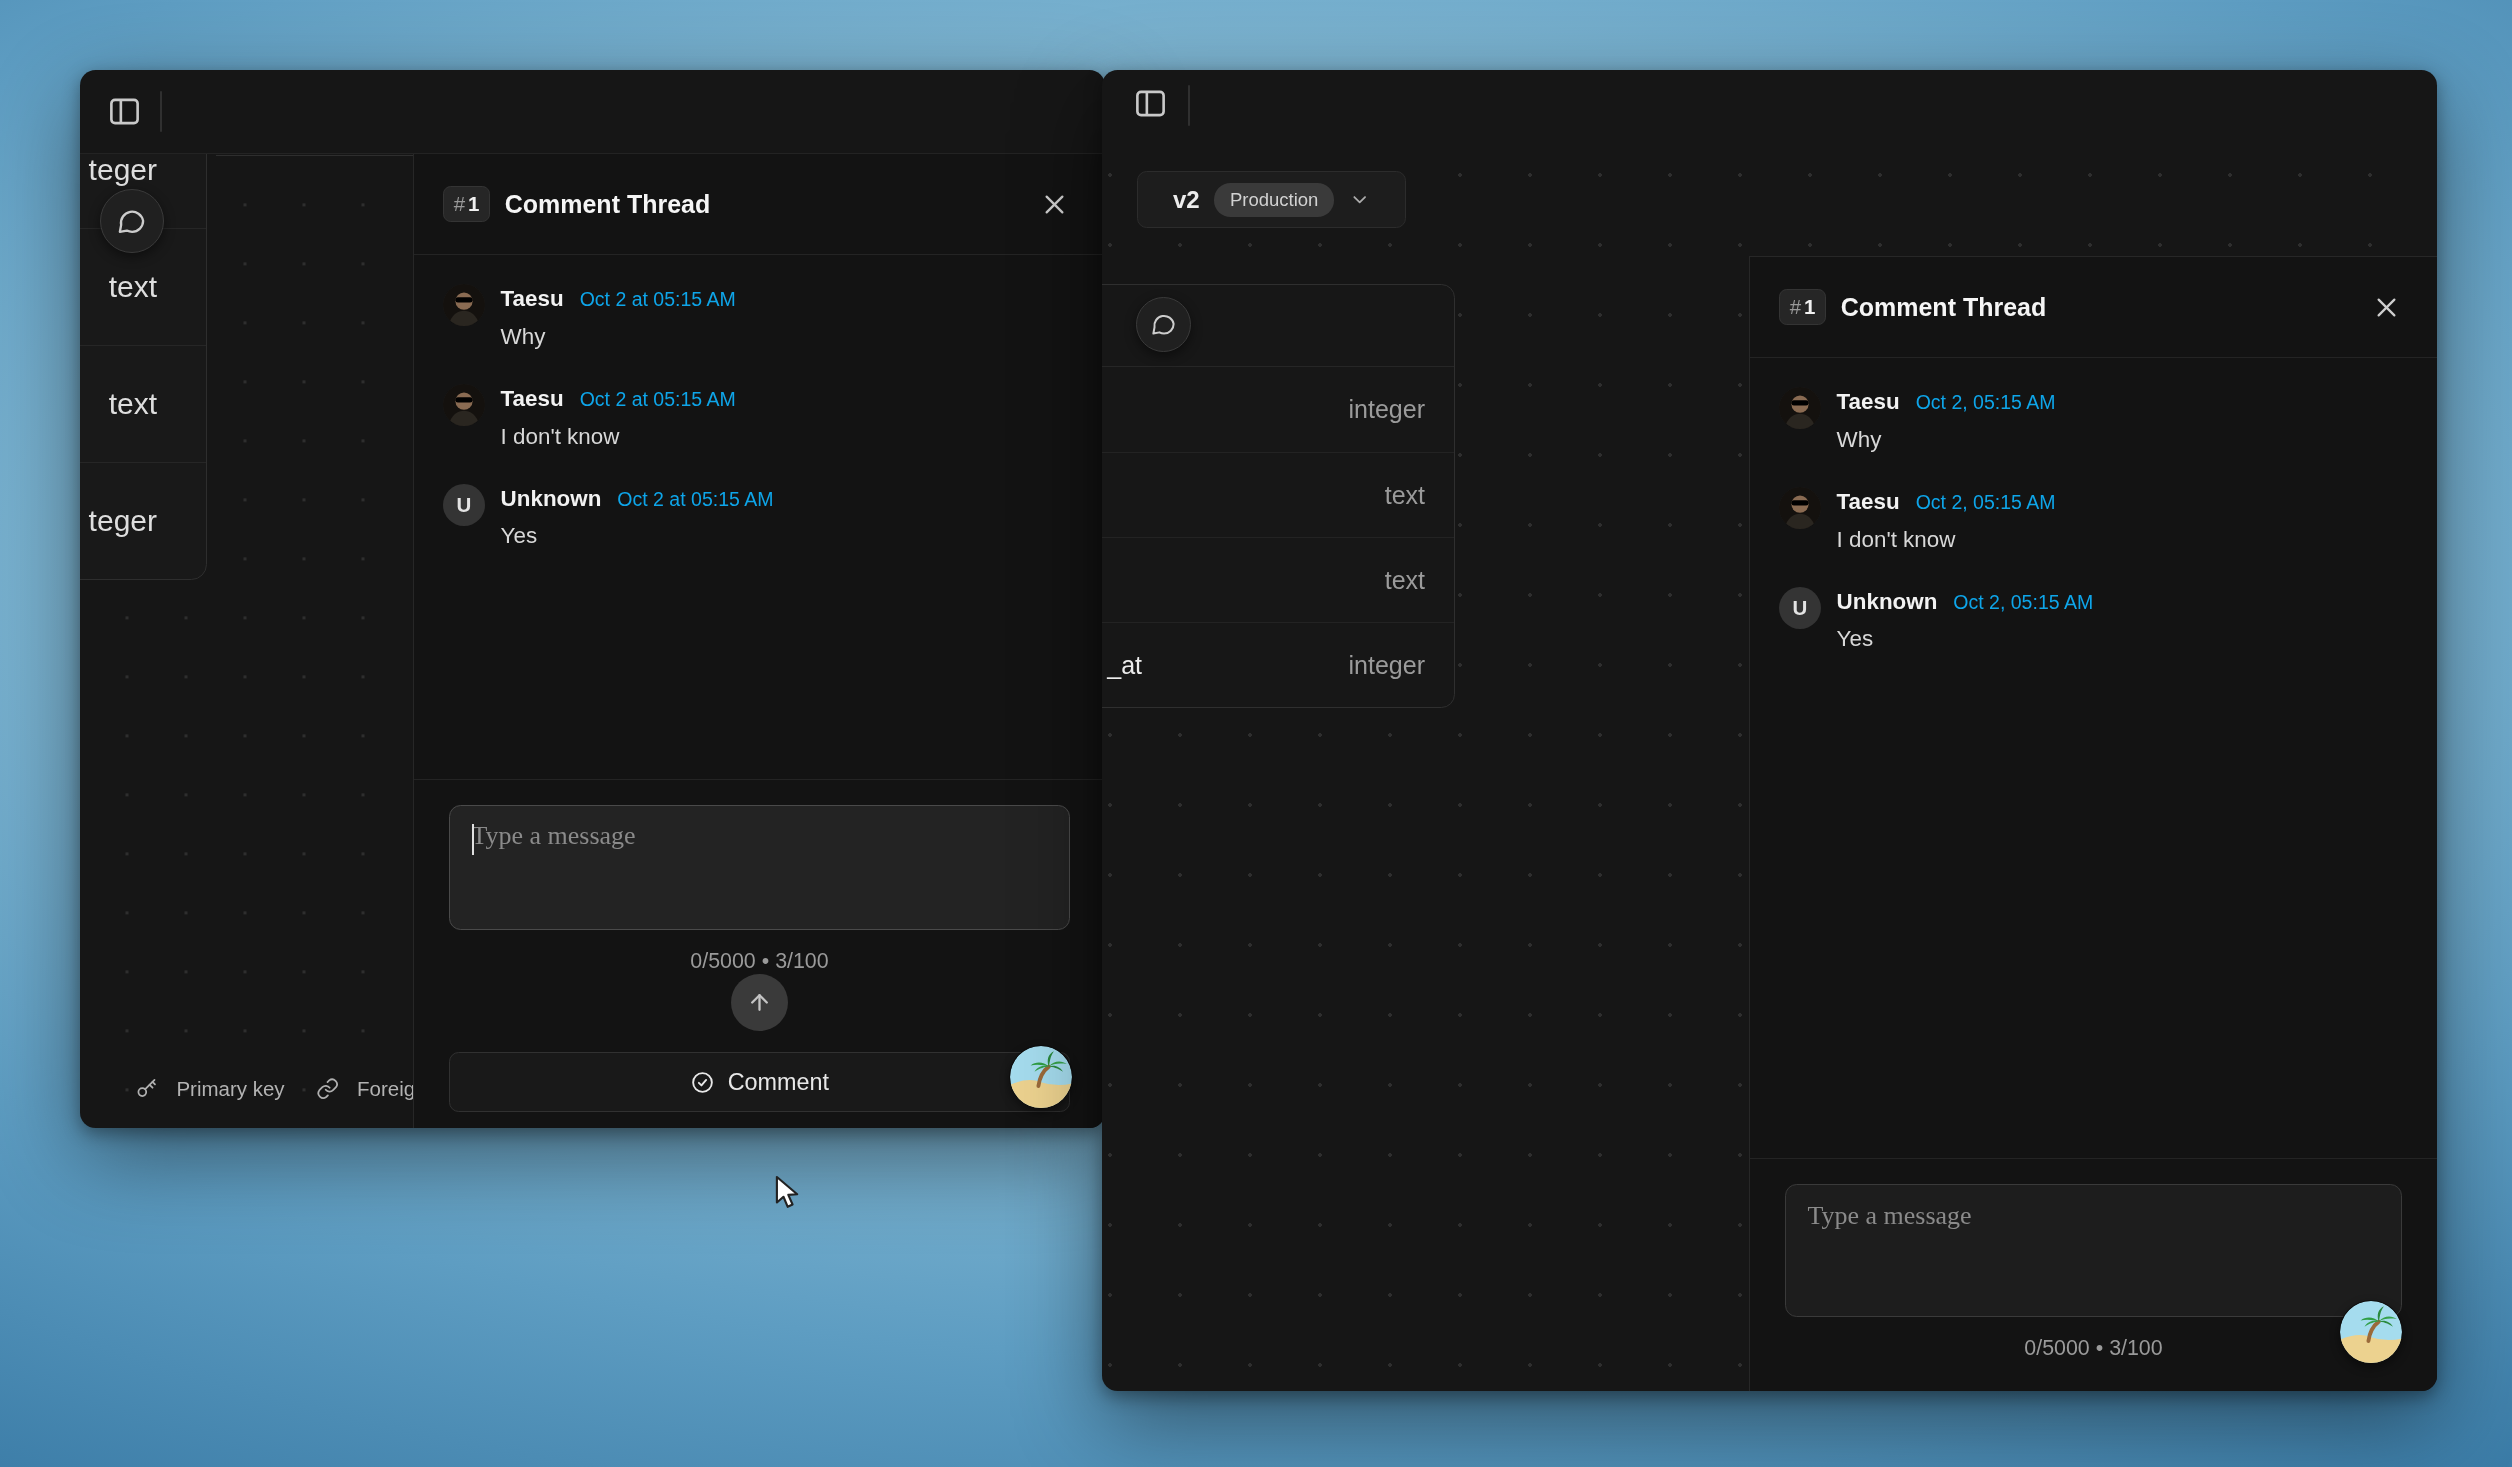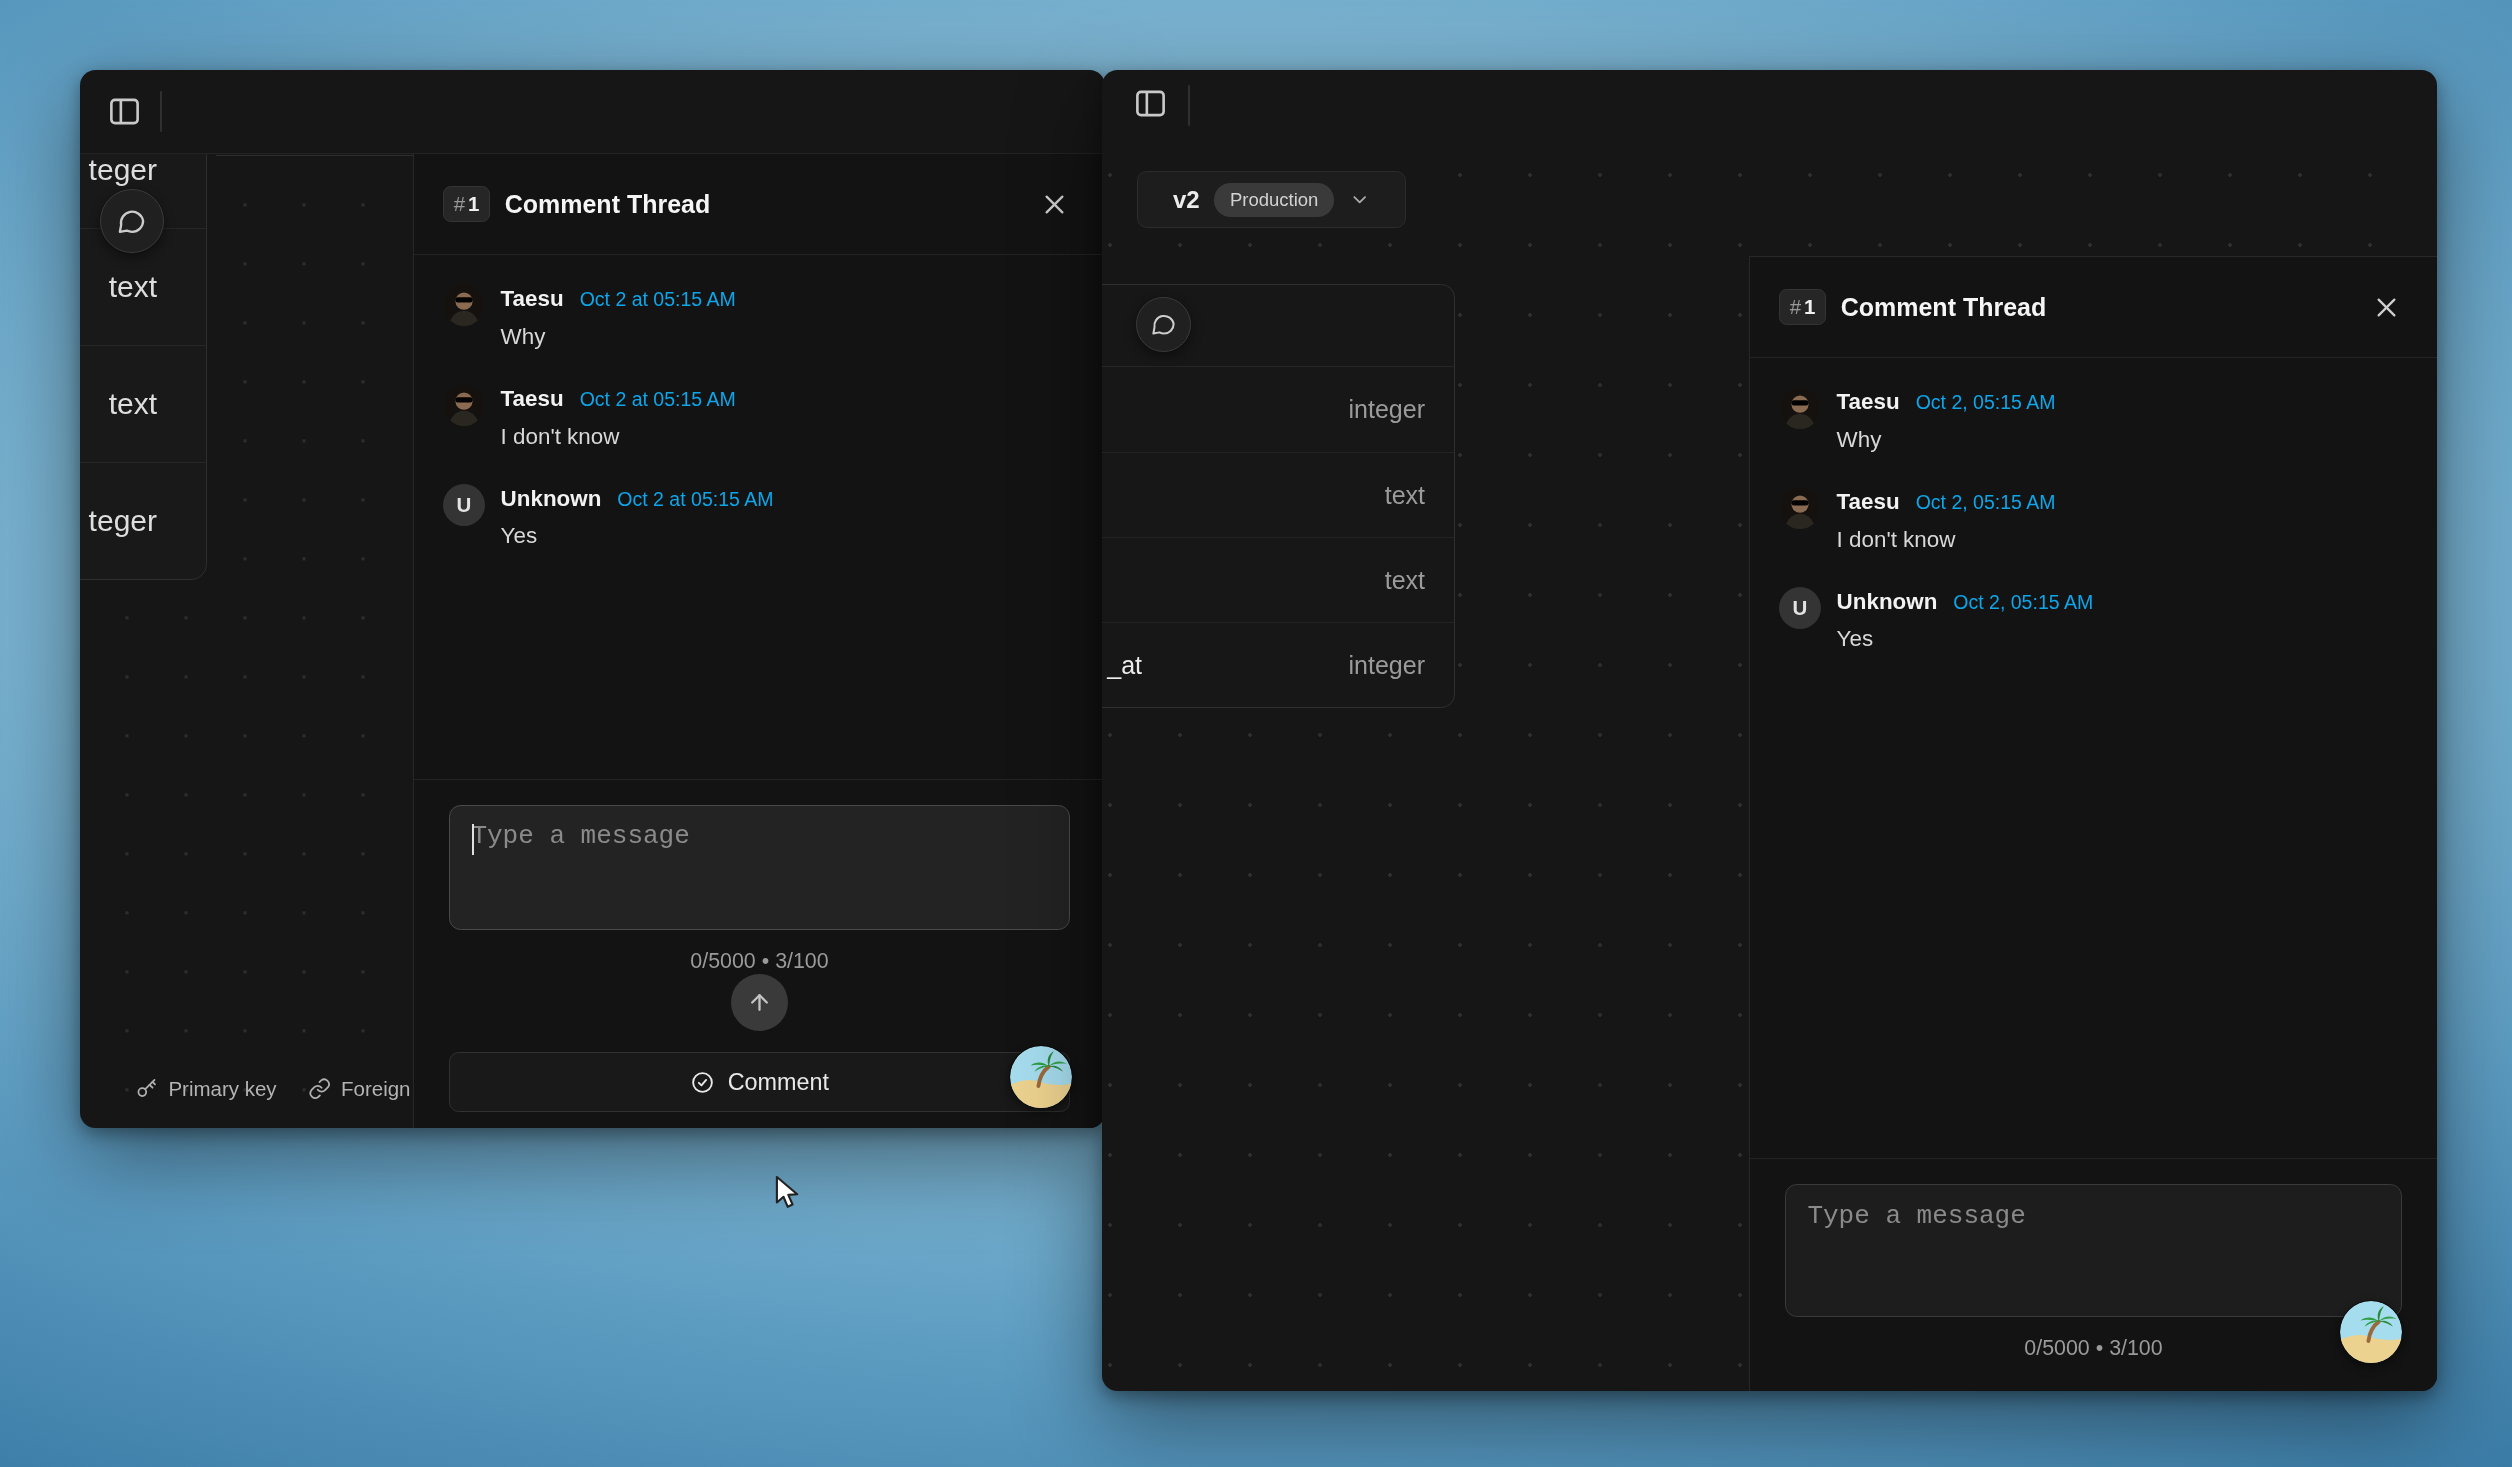--- a/index.html
+++ b/index.html
@@ -43,21 +43,21 @@
   .hidden-node-edge { position:absolute; left:136px; top:1px; width:197px; height:1px; background:#2e2e2e; }
 
   .comment-bubble-btn { position:absolute; border-radius:50%; background:#202020;
     border:1px solid #3a3a3a; display:flex; align-items:center; justify-content:center;
     color:#cccccc; cursor:pointer; box-shadow:0 3.9px 11.7px rgba(0,0,0,.45); }
   #left-bubble  { left:19.5px; top:35px; width:64px; height:64px; z-index:3; }
   #right-bubble { left:228px; top:11.7px; width:55px; height:55px; }
 
   
   .legend { position:absolute; left:55px; bottom:27px; display:flex; gap:31px; align-items:center; }
-  .legend-item { display:flex; align-items:center; gap:10px; color:#b3b3b3; font-size:20.5px; white-space:nowrap; }
+  .legend-item { display:flex; align-items:center; gap:18px; color:#b3b3b3; font-size:20.5px; white-space:nowrap; }
   .legend-item svg { flex:none; }
 
   
   #version-switcher { position:absolute; left:35px; top:23.4px; height:57px; display:flex; align-items:center;
     gap:14.6px; padding:0 35px; background:#1d1d1d; border:1px solid #2c2c2c; border-radius:9.7px; cursor:pointer; }
   #version-switcher .ver { color:#ececec; font-size:24px; font-weight:600; }
   #version-switcher .env { background:#3a3a3a; color:#d2d2d2; font-size:18.5px; padding:5.8px 15.6px; border-radius:16.6px; }
   #version-switcher .chev { color:#ababab; display:flex; }
 
   
@@ -93,21 +93,21 @@
   .avatar svg { display:block; width:100%; height:100%; }
   .avatar-letter { display:flex; align-items:center; justify-content:center; background:#343434;
     color:#e3e3e3; font-size:20.5px; font-weight:600; }
   .msg-head { display:flex; align-items:baseline; gap:16px; line-height:29px; }
   .msg-author { color:#f2f2f2; font-size:22.4px; font-weight:700; }
   .msg-time { color:#0ea5e9; font-size:19.5px; }
   .msg-text { margin-top:7.8px; color:#d8d8d8; font-size:22.4px; line-height:29px; }
 
   .composer { flex:none; border-top:1px solid #242424; padding:25px 35px 15.6px; position:relative; }
   .composer textarea { display:block; width:100%; height:125px; resize:none; outline:none;
-    border-radius:11.7px; padding:15.6px 21.4px; font-family:Liberation Mono, monospace; font-size:26px; color:#eab308; }
+    border-radius:11.7px; padding:15.6px 21.4px; font-family:Liberation Serif, serif; font-size:26px; color:#eab308; }
   #left-panel  .composer textarea { background:#232323; border:1px solid #4a4a4a; }
   #right-panel .composer textarea { background:#1d1d1d; border:1px solid #3a3a3a; height:133px; }
   .composer textarea::placeholder { color:#8a8a8a; }
   .caret { position:absolute; left:58px; top:44px; width:1.9px; height:31px; background:#e0e0e0; }
 
   .composer-meta { display:flex; align-items:center; justify-content:space-between; margin-top:19.5px; min-height:39px;flex-direction:column; }
   .counter { color:#9a9a9a; font-size:21.4px; }
   .send-btn { width:57px; height:57px; border-radius:50%; border:none; background:#3a3a3a;
     color:#c4c4c4; display:flex; align-items:center; justify-content:center; cursor:pointer; }
 

